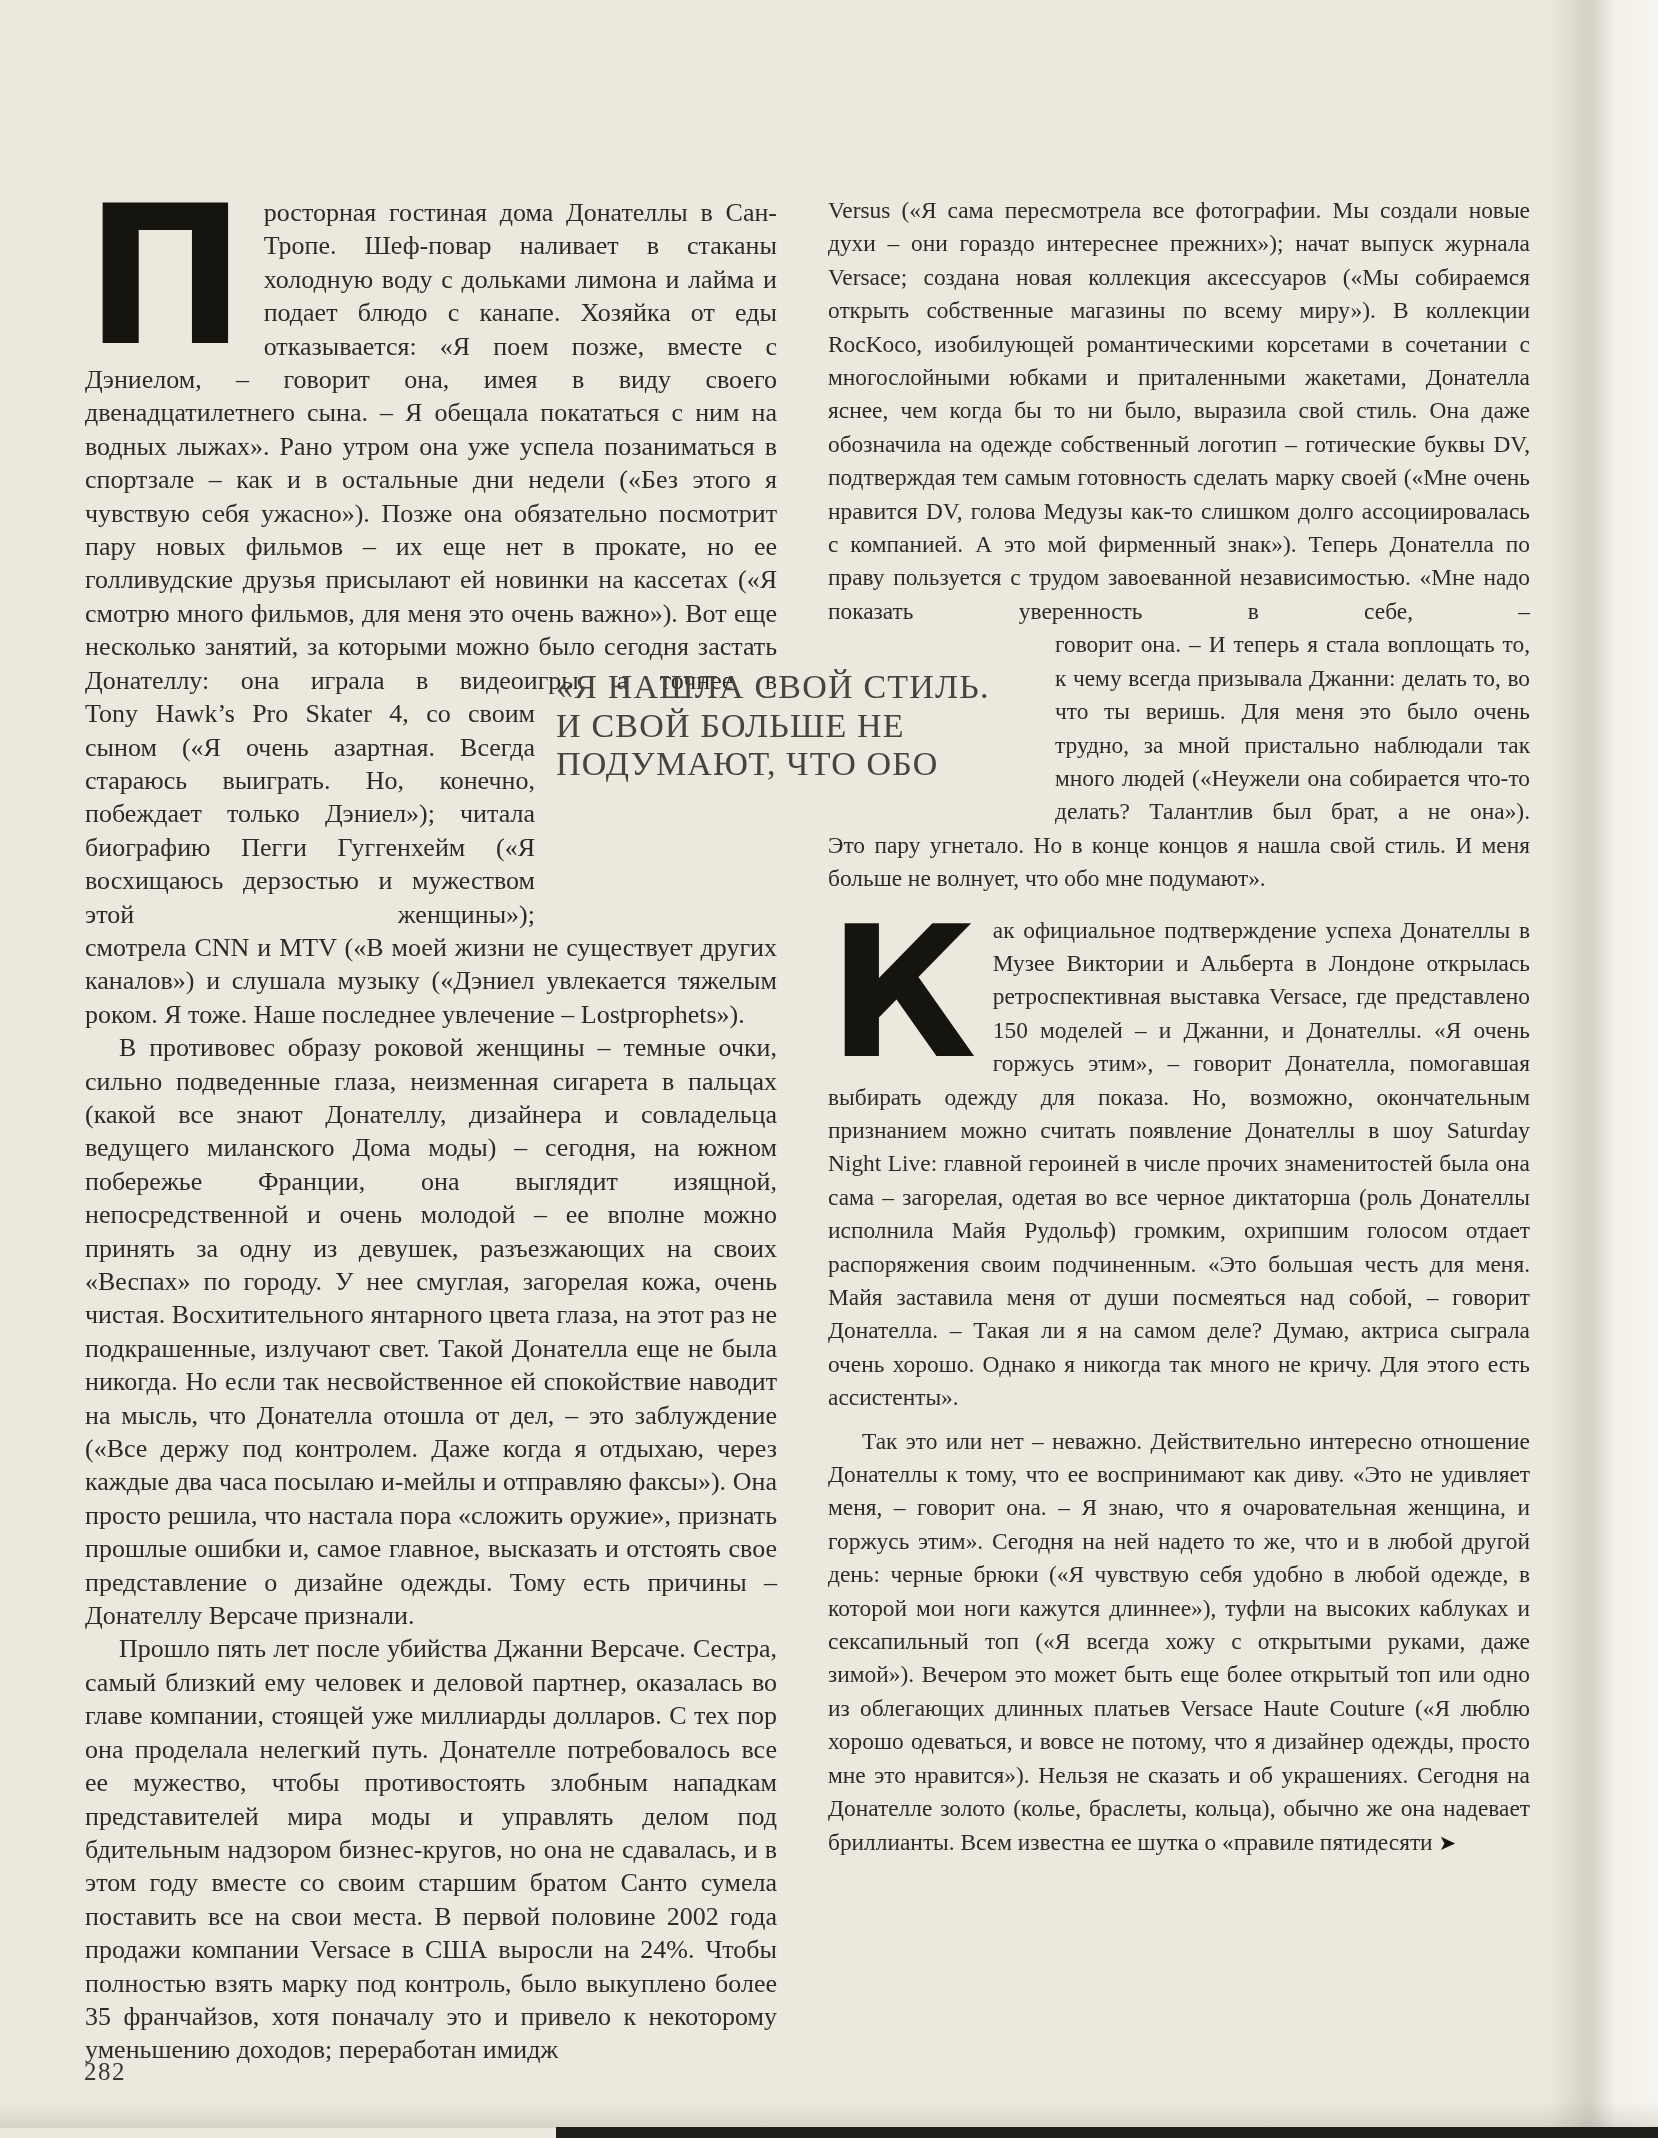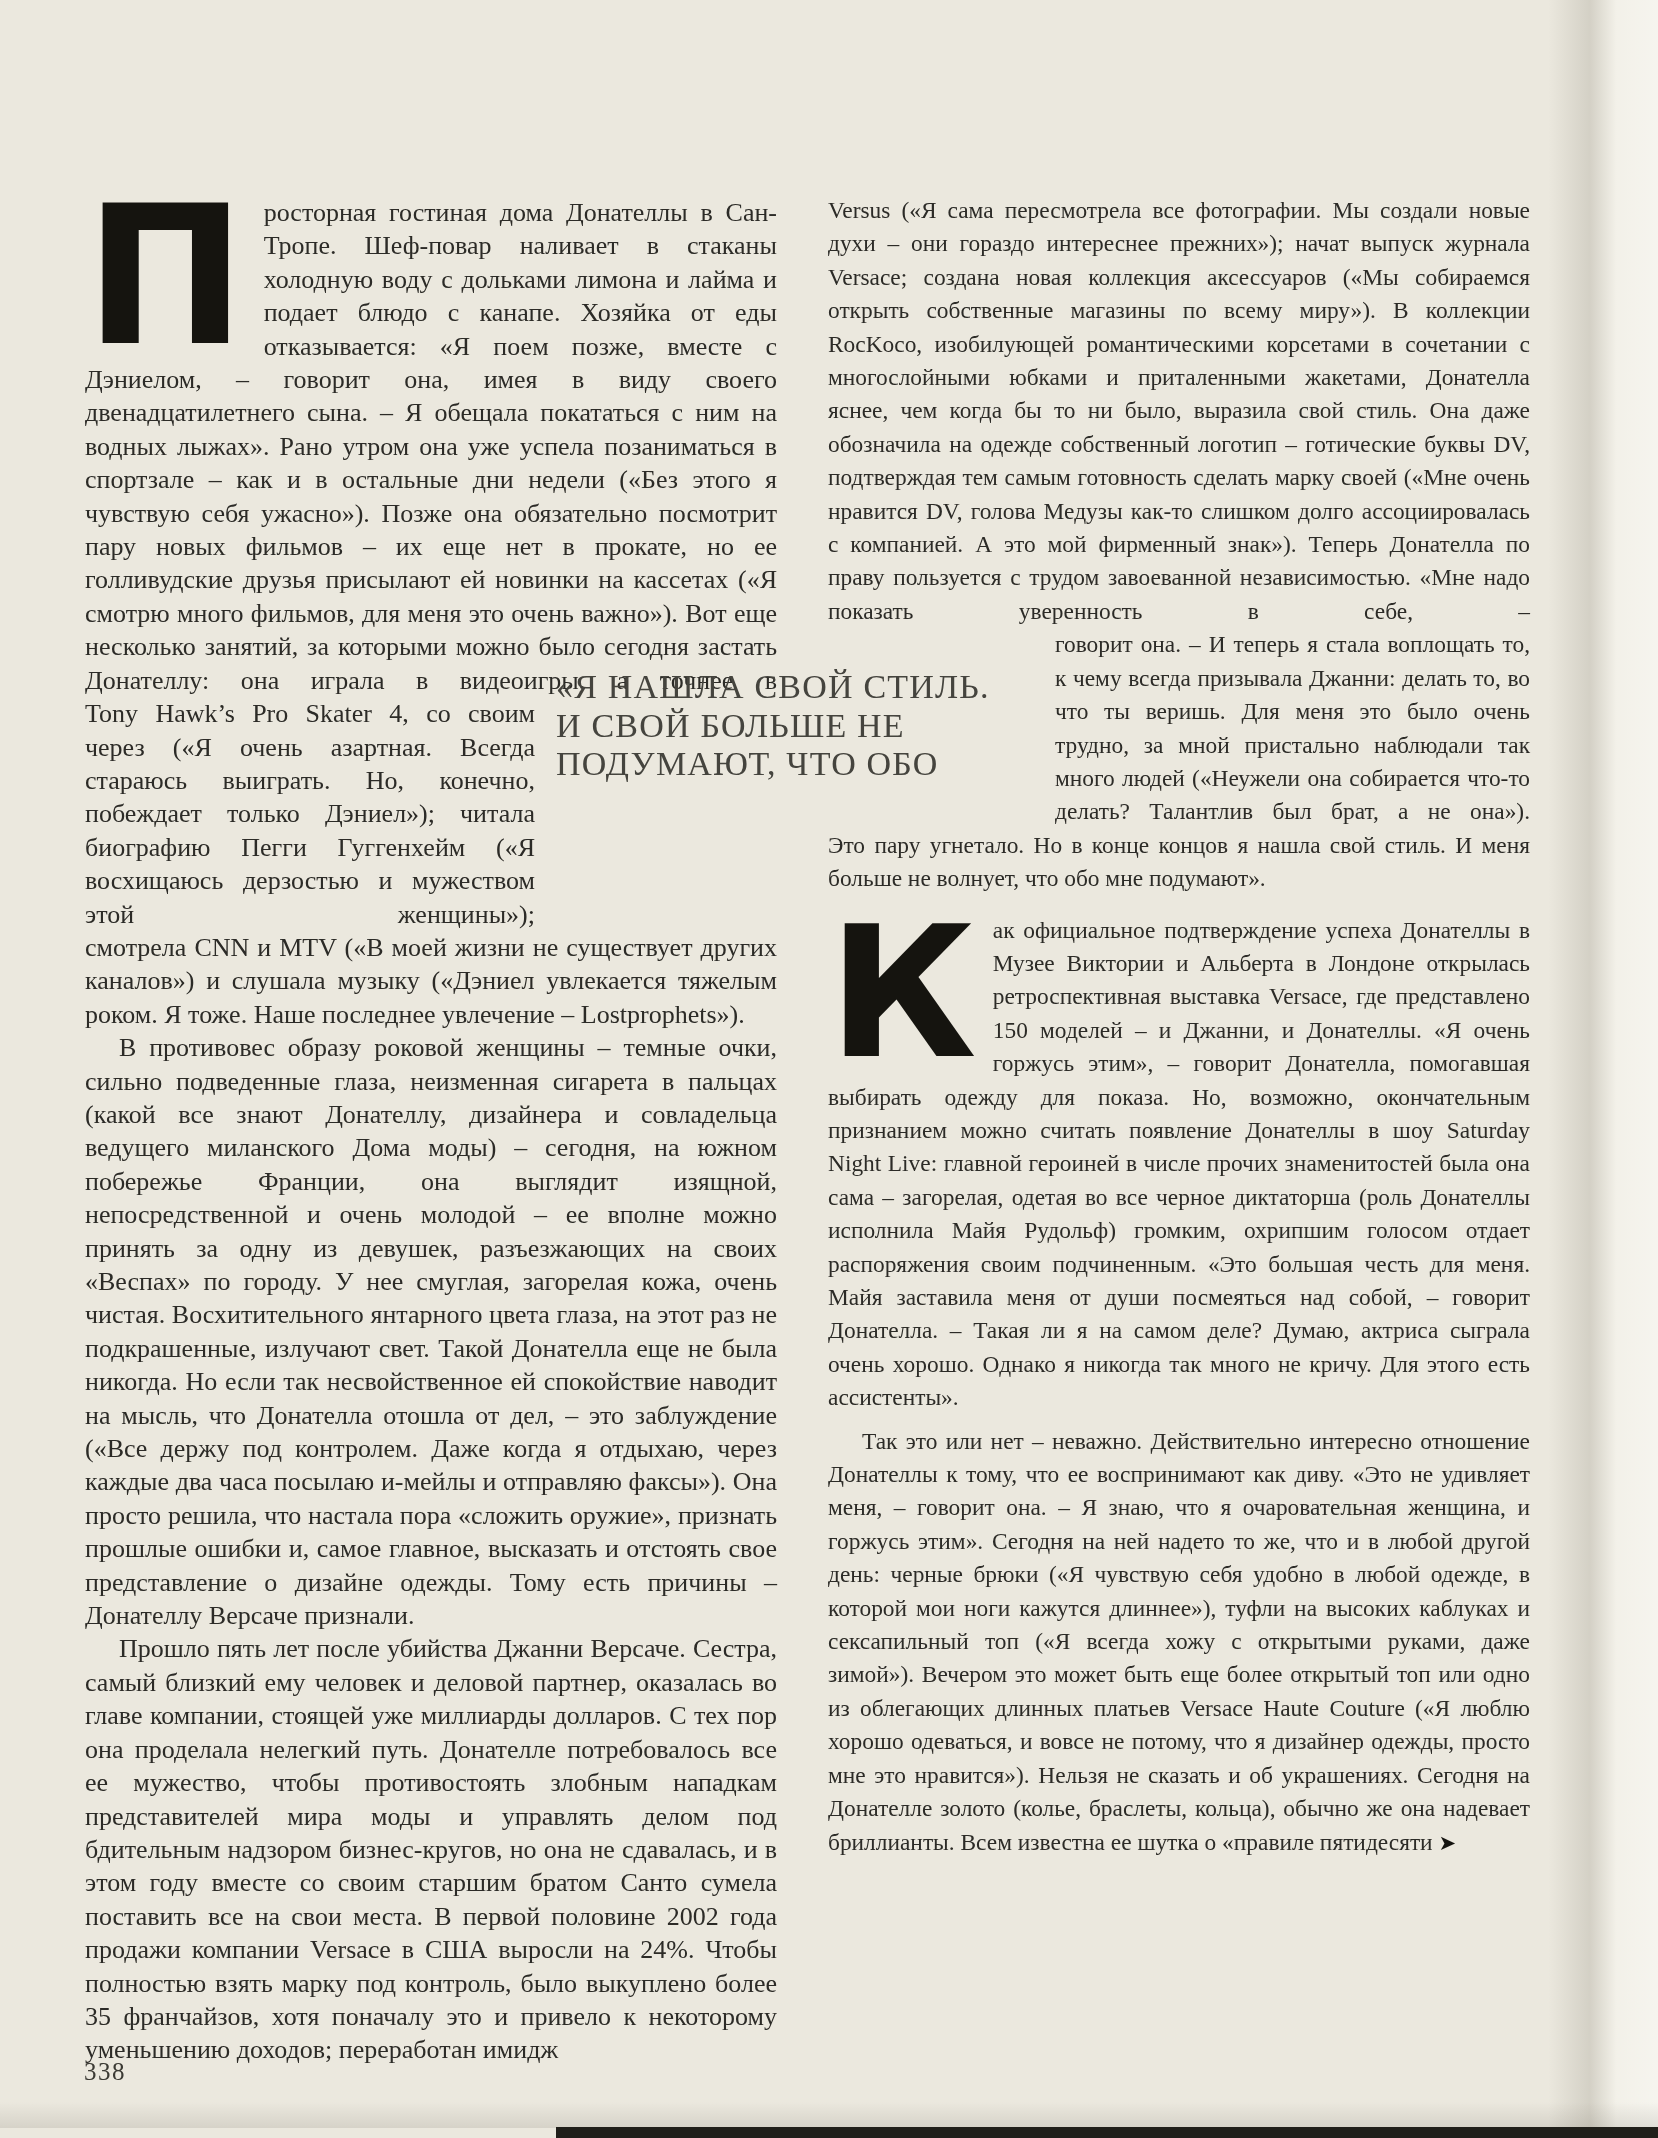--- a/index.html
+++ b/index.html
@@ -71,39 +71,39 @@
     background:#201f1a;
   }
 </style>
 </head>
 <body>
 
 <div class="page">
 
   <section class="col col-left">
     <p class="para just-cont"><span class="dropcap dropcap-p">П</span><span>росторная гостиная дома Донателлы в Сан-Тропе. Шеф-повар наливает в стаканы холодную воду с дольками лимона и лайма и подает блюдо с канапе. Хозяйка от еды отказывается: «Я поем позже, вместе с Дэниелом, – говорит она, имея в виду своего двенадцатилетнего сына. – Я обещала покататься с ним на водных лыжах». Рано утром она уже успела позаниматься в спортзале – как и в остальные дни недели («Без этого я чувствую себя ужасно»). Позже она обязательно посмотрит пару новых фильмов – их еще нет в прокате, но ее голливудские друзья присылают ей новинки на кассетах («Я смотрю много фильмов, для меня это очень важно»). Вот еще несколько занятий, за которыми можно было сегодня застать Донателлу: она играла в видеоигры, а точнее в</span></p>
-    <p class="para narrow-left">Tony Hawk’s Pro Skater 4, со своим через («Я очень азартная. Всегда стараюсь выиграть. Но, конечно, побеждает только Дэниел»); читала биографию Пегги Гуггенхейм («Я восхищаюсь дерзостью и мужеством этой женщины»);</p>
+    <p class="para narrow-left">Tony Hawk’s Pro Skater 4, со своим сыном («Я очень азартная. Всегда стараюсь выиграть. Но, конечно, побеждает только Дэниел»); читала биографию Пегги Гуггенхейм («Я восхищаюсь дерзостью и мужеством этой женщины»);</p>
     <p class="para">смотрела CNN и MTV («В моей жизни не существует других каналов») и слушала музыку («Дэниел увлекается тяжелым роком. Я тоже. Наше последнее увлечение – Lostprophets»).</p>
     <p class="para indent">В противовес образу роковой женщины – темные очки, сильно подведенные глаза, неизменная сигарета в пальцах (какой все знают Донателлу, дизайнера и совладельца ведущего миланского Дома моды) – сегодня, на южном побережье Франции, она выглядит изящной, непосредственной и очень молодой – ее вполне можно принять за одну из девушек, разъезжающих на своих «Веспах» по городу. У нее смуглая, загорелая кожа, очень чистая. Восхитительного янтарного цвета глаза, на этот раз не подкрашенные, излучают свет. Такой Донателла еще не была никогда. Но если так несвойственное ей спокойствие наводит на мысль, что Донателла отошла от дел, – это заблуждение («Все держу под контролем. Даже когда я отдыхаю, через каждые два часа посылаю и-мейлы и отправляю факсы»). Она просто решила, что настала пора «сложить оружие», признать прошлые ошибки и, самое главное, высказать и отстоять свое представление о дизайне одежды. Тому есть причины – Донателлу Версаче признали.</p>
     <p class="para indent">Прошло пять лет после убийства Джанни Версаче. Сестра, самый близкий ему человек и деловой партнер, оказалась во главе компании, стоящей уже миллиарды долларов. С тех пор она проделала нелегкий путь. Донателле потребовалось все ее мужество, чтобы противостоять злобным нападкам представителей мира моды и управлять делом под бдительным надзором бизнес-кругов, но она не сдавалась, и в этом году вместе со своим старшим братом Санто сумела поставить все на свои места. В первой половине 2002 года продажи компании Versace в США выросли на 24%. Чтобы полностью взять марку под контроль, было выкуплено более 35 франчайзов, хотя поначалу это и привело к некоторому уменьшению доходов; переработан имидж</p>
   </section>
 
   <section class="col col-right">
     <p class="para just-cont">Versus («Я сама пересмотрела все фотографии. Мы создали новые духи – они гораздо интереснее прежних»); начат выпуск журнала Versace; создана новая коллекция аксессуаров («Мы собираемся открыть собственные магазины по всему миру»). В коллекции RocKoco, изобилующей романтическими корсетами в сочетании с многослойными юбками и приталенными жакетами, Донателла яснее, чем когда бы то ни было, выразила свой стиль. Она даже обозначила на одежде собственный логотип – готические буквы DV, подтверждая тем самым готовность сделать марку своей («Мне очень нравится DV, голова Медузы как-то слишком долго ассоциировалась с компанией. А это мой фирменный знак»). Теперь Донателла по праву пользуется с трудом завоеванной независимостью. «Мне надо показать уверенность в себе, –</p>
     <p class="para narrow-right">говорит она. – И теперь я стала воплощать то, к чему всегда призывала Джанни: делать то, во что ты веришь. Для меня это было очень трудно, за мной пристально наблюдали так много людей («Неужели она собирается что-то делать? Талантлив был брат, а не она»).</p>
     <p class="para">Это пару угнетало. Но в конце концов я нашла свой стиль. И меня больше не волнует, что обо мне подумают».</p>
     <p class="para para-k"><span class="dropcap dropcap-k">К</span><span>ак официальное подтверждение успеха Донателлы в Музее Виктории и Альберта в Лондоне открылась ретроспективная выставка Versace, где представлено 150 моделей – и Джанни, и Донателлы. «Я очень горжусь этим», – говорит Донателла, помогавшая выбирать одежду для показа. Но, возможно, окончательным признанием можно считать появление Донателлы в шоу Saturday Night Live: главной героиней в числе прочих знаменитостей была она сама – загорелая, одетая во все черное диктаторша (роль Донателлы исполнила Майя Рудольф) громким, охрипшим голосом отдает распоряжения своим подчиненным. «Это большая честь для меня. Майя заставила меня от души посмеяться над собой, – говорит Донателла. – Такая ли я на самом деле? Думаю, актриса сыграла очень хорошо. Однако я никогда так много не кричу. Для этого есть ассистенты».</span></p>
     <p class="para indent para-final"><span>Так это или нет – неважно. Действительно интересно отношение Донателлы к тому, что ее воспринимают как диву. «Это не удивляет меня, – говорит она. – Я знаю, что я очаровательная женщина, и горжусь этим». Сегодня на ней надето то же, что и в любой другой день: черные брюки («Я чувствую себя удобно в любой одежде, в которой мои ноги кажутся длиннее»), туфли на высоких каблуках и сексапильный топ («Я всегда хожу с открытыми руками, даже зимой»). Вечером это может быть еще более открытый топ или одно из облегающих длинных платьев Versace Haute Couture («Я люблю хорошо одеваться, и вовсе не потому, что я дизайнер одежды, просто мне это нравится»). Нельзя не сказать и об украшениях. Сегодня на Донателле золото (колье, браслеты, кольца), обычно же она надевает бриллианты. Всем известна ее шутка о «правиле пятидесяти</span> <span class="arrow">➤</span></p>
   </section>
 
   <div class="pull-quote">
     <div class="pq-line">«Я НАШЛА СВОЙ СТИЛЬ.</div>
     <div class="pq-line">И СВОЙ БОЛЬШЕ НЕ</div>
     <div class="pq-line">ПОДУМАЮТ, ЧТО ОБО</div>
   </div>
 
-  <div class="page-number">338</div>
+  <div class="page-number">282</div>
 
   <div class="edge-right"></div>
   <div class="edge-bottom-shadow"></div>
   <div class="edge-bottom-bar"></div>
 
 </div>
 
 </body></html>

